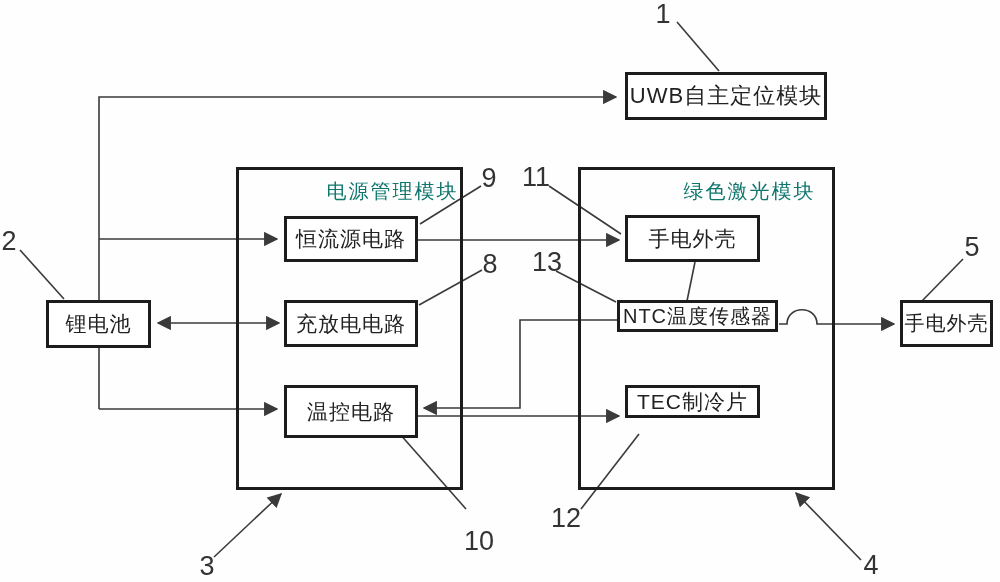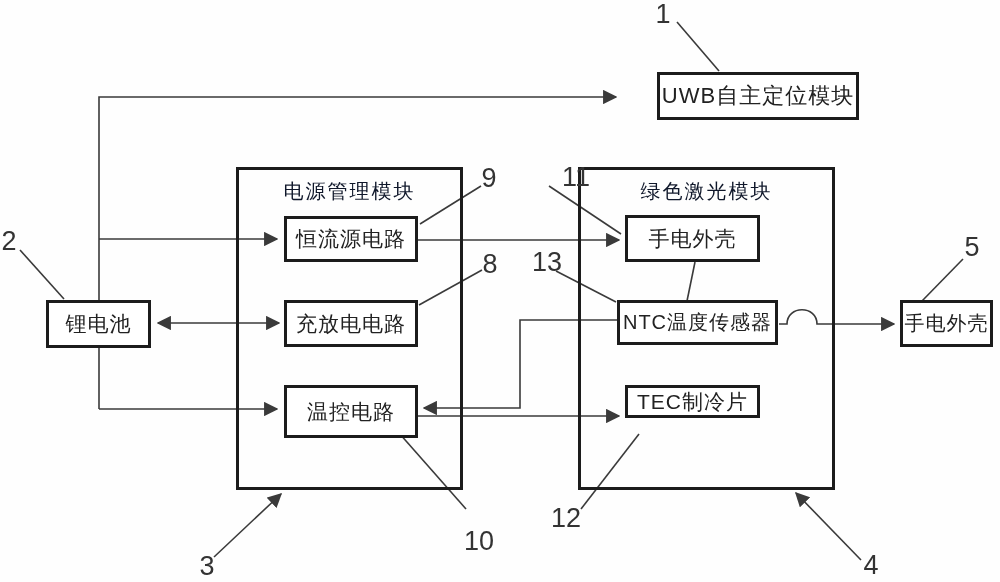--- a/index.html
+++ b/index.html
@@ -27,22 +27,23 @@
     background: transparent;
     z-index: 1;
     box-sizing: border-box;
   }
   .module-title {
     position: absolute;
     width: 100%;
     top: 8px;
     text-align: center;
     font-size: 20px;
-    color: #0f172a;
+    color: #0f766e;
     letter-spacing: 2px;
+    padding-left: 43px;
   }
   .box {
     position: absolute;
     border: 3px solid #1c1c1c;
     background: #ffffff;
     z-index: 2;
     box-sizing: border-box;
     display: flex;
     align-items: center;
     justify-content: center;
@@ -98,21 +99,21 @@
       <path d="M 963 259 L 922 301"></path>
       <path d="M 482 270 L 419 305"></path>
       <path d="M 481 186 L 420 224"></path>
       <path d="M 399 433 L 466 509"></path>
       <path d="M 549 186 L 621 234"></path>
       <path d="M 639 434 L 581 509"></path>
       <path d="M 556 271 L 616 302"></path>
     </g>
   </svg>
 
-  <div class="box" style="left:625px; top:72px; width:202px; height:48px; font-size:22px;margin-left:32px;">
+  <div class="box" style="left:625px; top:72px; width:202px; height:48px; font-size:22px;">
     <span>UWB自主定位模块</span>
   </div>
 
   <div class="box" style="left:46px; top:300px; width:105px; height:48px;">
     <span>锂电池</span>
   </div>
 
   <div class="box" style="left:900px; top:300px; width:93px; height:47px; font-size:20px;">
     <span>手电外壳</span>
   </div>
@@ -129,32 +130,32 @@
   <div class="box" style="left:284px; top:385px; width:134px; height:53px;">
     <span>温控电路</span>
   </div>
 
   <div class="module" style="left:578px; top:167px; width:257px; height:323px;">
     <div class="module-title">绿色激光模块</div>
   </div>
   <div class="box" style="left:625px; top:215px; width:135px; height:47px;">
     <span>手电外壳</span>
   </div>
-  <div class="box" style="left:617px; top:300px; width:161px; height:45px; font-size:20px;">
+  <div class="box" style="left:617px; top:300px; width:161px; height:32px; font-size:20px;">
     <span>NTC温度传感器</span>
   </div>
   <div class="box" style="left:625px; top:385px; width:135px; height:33px;">
     <span>TEC制冷片</span>
   </div>
 
   <div class="refnum" style="left:663px; top:14px;">1</div>
   <div class="refnum" style="left:9px;   top:241px;">2</div>
   <div class="refnum" style="left:207px; top:566px;">3</div>
   <div class="refnum" style="left:871px; top:565px;">4</div>
   <div class="refnum" style="left:972px; top:247px;">5</div>
   <div class="refnum" style="left:490px; top:264px;">8</div>
   <div class="refnum" style="left:489px; top:178px;">9</div>
   <div class="refnum" style="left:479px; top:517px;margin-top:24px;">10</div>
-  <div class="refnum" style="left:536px; top:177px;margin-left:40px;">11</div>
+  <div class="refnum" style="left:536px; top:177px;">11</div>
   <div class="refnum" style="left:566px; top:518px;">12</div>
   <div class="refnum" style="left:547px; top:262px;">13</div>
 
 </div>
 
 </body></html>

